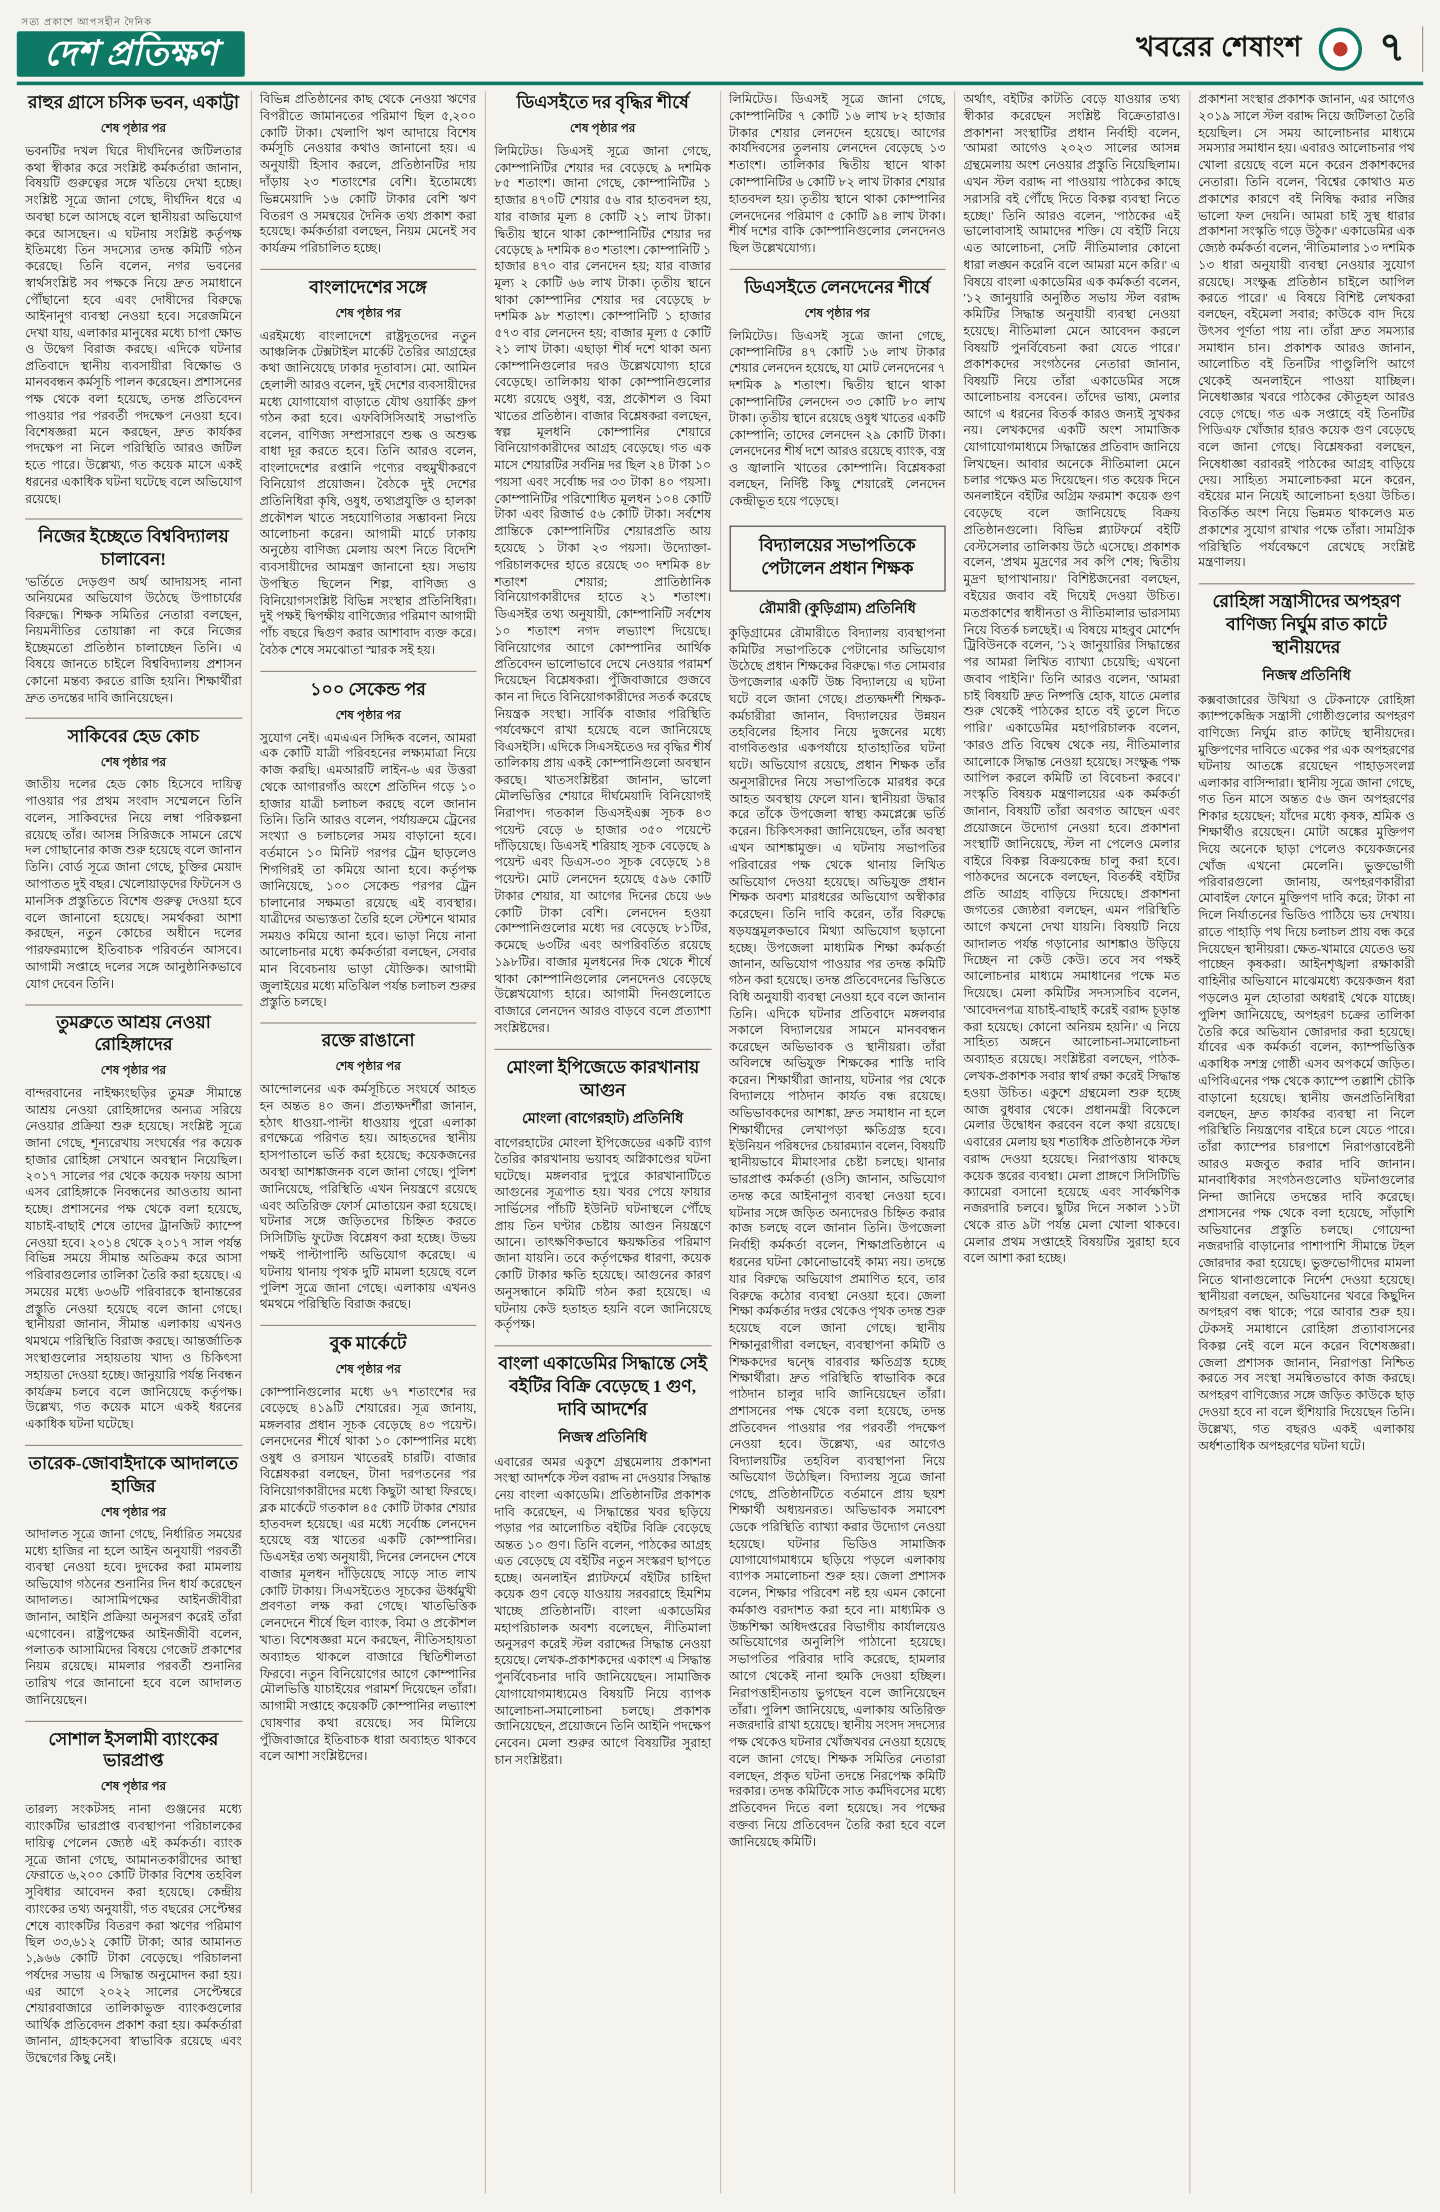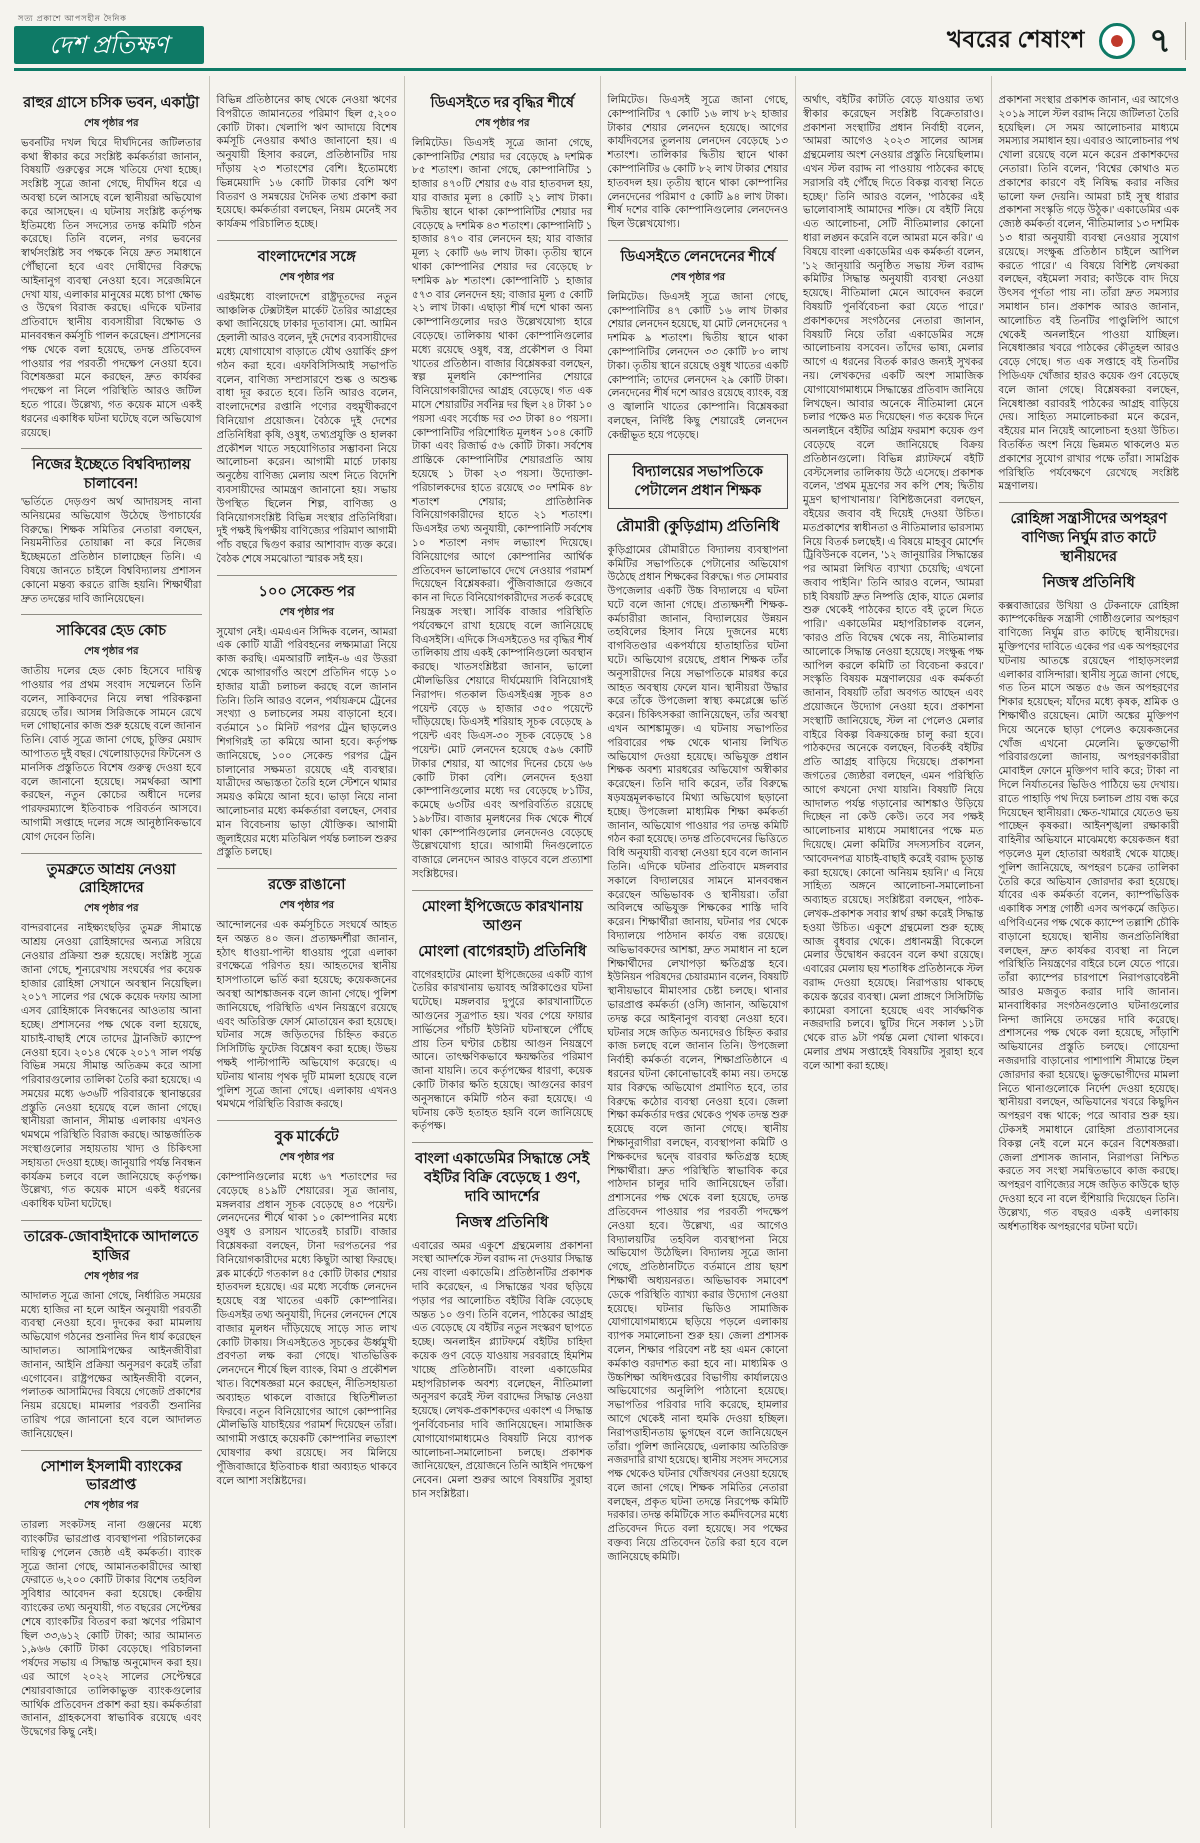--- a/index.html
+++ b/index.html
@@ -10,47 +10,47 @@
   }
   .page{width:1172px;height:1827px;margin:0 auto;padding-top:6px;}
   
   header{display:flex;align-items:flex-end;justify-content:space-between;height:58px;}
   .masthead-wrap{display:flex;flex-direction:column;gap:1px;}
   .tagline{font-size:8px;color:#555;letter-spacing:1px;padding-left:4px;}
   .masthead-box{
     background:#0e7a66;color:#fff;width:190px;height:38px;
     display:flex;align-items:center;justify-content:center;border-radius:2px;
   }
-  .masthead-title{font-size:24px;font-weight:normal;font-style:italic;line-height:1;}
+  .masthead-title{font-size:29px;font-weight:bold;font-style:italic;line-height:1;}
   .header-right{display:flex;align-items:center;gap:14px;padding-bottom:4px;}
   .section-title{font-size:23px;font-weight:bold;letter-spacing:.5px;}
   .seal{width:30px;height:30px;border-radius:50%;border:3px solid #0e7a66;
     display:flex;align-items:center;justify-content:center;background:#fff;}
   .seal-inner{width:12px;height:12px;border-radius:50%;background:#c0392b;}
   .page-number{font-size:34px;font-weight:bold;color:#14231f;line-height:1;}
   .vdiv{width:1px;height:38px;background:#9a968c;}
   .date-block{text-align:right;min-width:190px;}
   .day{font-size:16px;font-weight:bold;}
   .date{font-size:11px;margin-top:2px;}
   .header-rule{height:3px;background:#0e7a66;margin-top:4px;}
   
   .columns{display:flex;height:1752px;margin-top:5px;}
   .col{flex:1 1 0;padding:0 7px;overflow:hidden;}
   .col + .col{border-left:1px solid #c7c4ba;}
   .block{margin:0;}
   .headline{
     font-weight:bold;text-align:center;font-size:14.5px;line-height:1.3;
     padding:6px 0 2px;margin-top:5px;border-top:1px solid #8f8c83;
   }
-  .col .block:first-child{border-top:none;margin-top:16px;padding-top:1px;}
+  .col .block:first-child{border-top:none;margin-top:0;padding-top:1px;}
   .boxed{
     font-weight:bold;text-align:center;font-size:14.5px;line-height:1.35;
     border:1.5px solid #4a4a4a;padding:7px 4px;margin:8px 0 3px;
   }
-  .byline{font-weight:bold;text-align:center;font-size:15px;padding:2px 0 4px;}
+  .byline{font-weight:bold;text-align:center;font-size:12px;padding:2px 0 4px;}
   .continued{font-weight:bold;text-align:center;font-size:10px;padding:1px 0 4px;color:#222;}
   .body{
     font-size:10.3px;line-height:1.34;text-align:justify;color:#131313;
     padding-bottom:4px;
   }
 </style>
 </head>
 <body>
 
 <div class="page">

